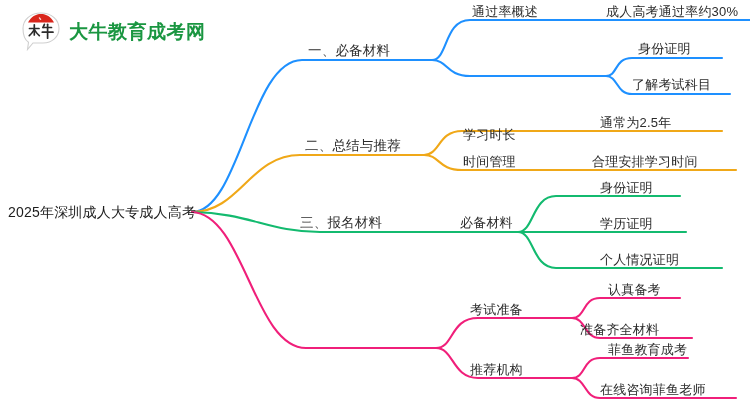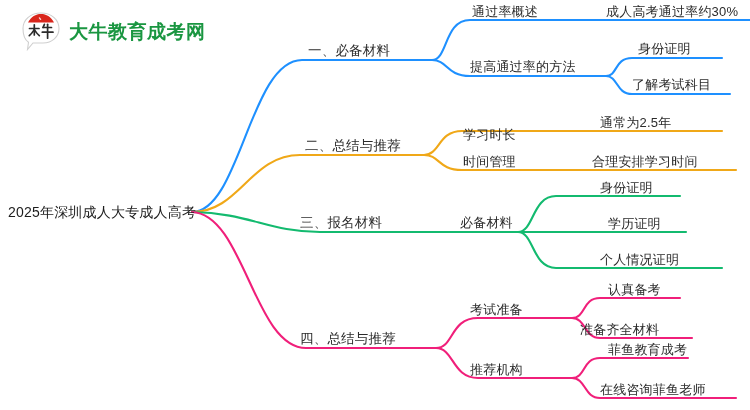--- a/index.html
+++ b/index.html
@@ -166,38 +166,36 @@
       <path d="M562 378 L 572 378"></path>
       <path d="M572 378 C 586 378 582 358 600 358 L 688 358"></path>
       <path d="M572 378 C 586 378 584 398 600 398 L 736 398"></path>
     </g>
   </svg>
 
   <div class="mm-label mm-root" style="left:8px; top:205px;">2025年深圳成人大专成人高考</div>
 
   <div class="mm-label mm-lvl1" style="left:308px; top:44px;">一、必备材料</div>
   <div class="mm-label mm-lvl2" style="left:472px; top:5px;">通过率概述</div>
-  <div class="mm-label mm-lvl2" style="left:470px; top:60px;">提高通过率的方法</div>
   <div class="mm-label mm-lvl3" style="left:606px; top:5px;">成人高考通过率约30%</div>
   <div class="mm-label mm-lvl3" style="left:638px; top:42px;">身份证明</div>
   <div class="mm-label mm-lvl3" style="left:632px; top:78px;">了解考试科目</div>
 
   <div class="mm-label mm-lvl1" style="left:305px; top:139px;">二、总结与推荐</div>
   <div class="mm-label mm-lvl2" style="left:463px; top:116px;margin-top:12px;">学习时长</div>
   <div class="mm-label mm-lvl2" style="left:463px; top:155px;">时间管理</div>
   <div class="mm-label mm-lvl3" style="left:600px; top:116px;">通常为2.5年</div>
   <div class="mm-label mm-lvl3" style="left:592px; top:155px;">合理安排学习时间</div>
 
   <div class="mm-label mm-lvl1" style="left:300px; top:216px;">三、报名材料</div>
   <div class="mm-label mm-lvl2" style="left:460px; top:216px;">必备材料</div>
   <div class="mm-label mm-lvl3" style="left:600px; top:181px;">身份证明</div>
-  <div class="mm-label mm-lvl3" style="left:600px; top:217px;margin-left:8px;">学历证明</div>
+  <div class="mm-label mm-lvl3" style="left:600px; top:217px;">学历证明</div>
   <div class="mm-label mm-lvl3" style="left:600px; top:253px;">个人情况证明</div>
 
-  <div class="mm-label mm-lvl1" style="left:300px; top:332px;">四、总结与推荐</div>
   <div class="mm-label mm-lvl2" style="left:470px; top:303px;">考试准备</div>
   <div class="mm-label mm-lvl2" style="left:470px; top:363px;">推荐机构</div>
   <div class="mm-label mm-lvl3" style="left:608px; top:283px;">认真备考</div>
   <div class="mm-label mm-lvl3" style="left:580px; top:323px;">准备齐全材料</div>
   <div class="mm-label mm-lvl3" style="left:608px; top:343px;">菲鱼教育成考</div>
   <div class="mm-label mm-lvl3" style="left:600px; top:383px;">在线咨询菲鱼老师</div>
 
 </div>
 
 </body></html>

